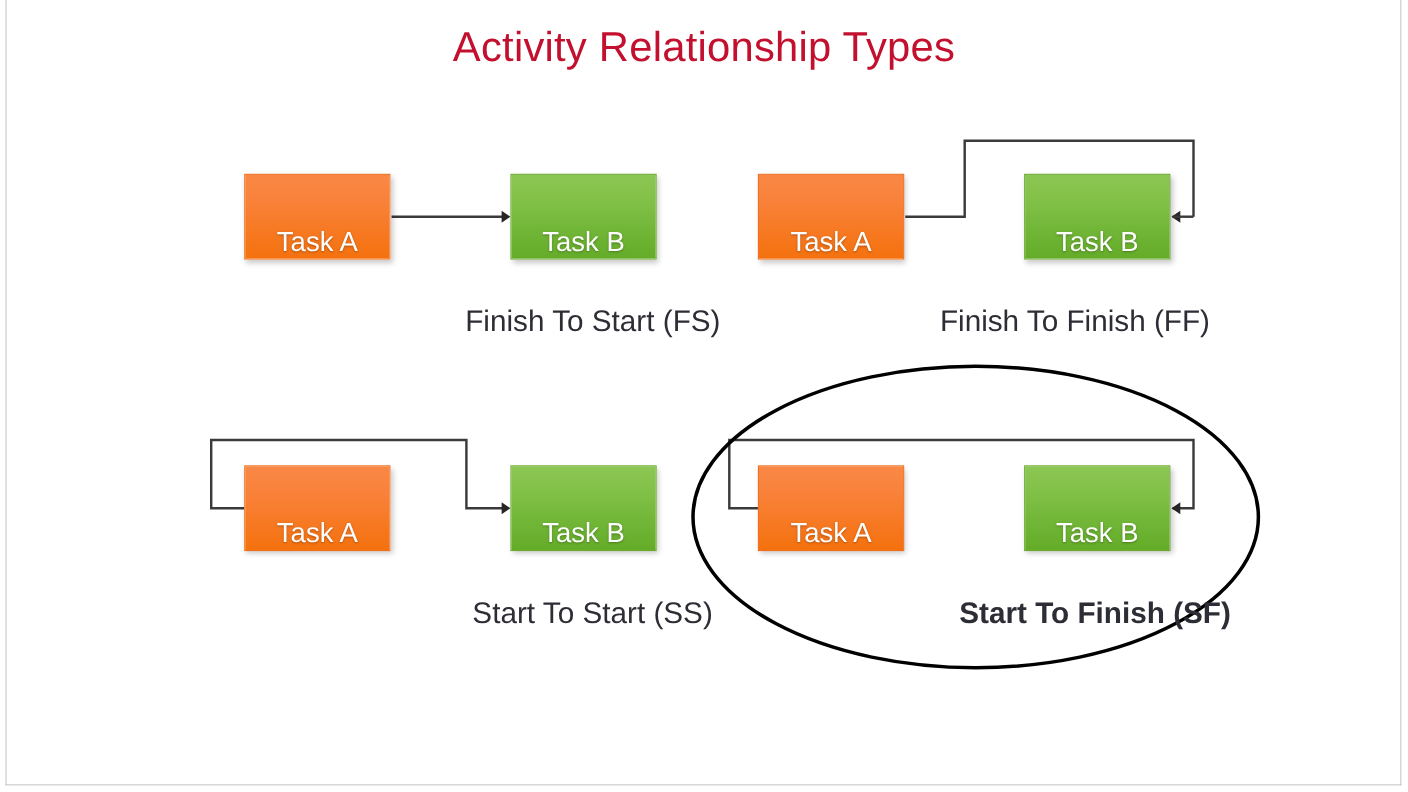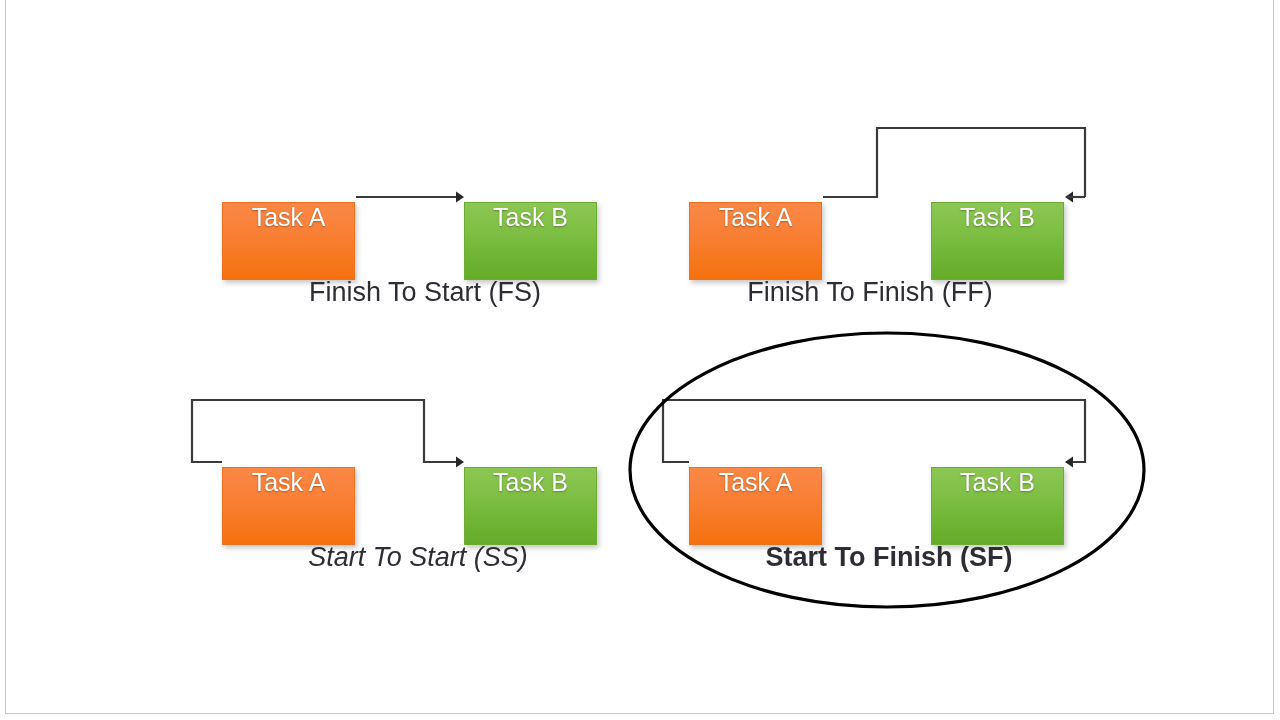--- a/index.html
+++ b/index.html
@@ -39,44 +39,43 @@
     color: #c3102f;
     letter-spacing: 0.2px;
   }
   .quad { position: absolute; }
 
   .task-box {
     position: absolute;
     width: 133px;
     height: 78px;
     display: flex;
-    align-items: flex-start;
+    align-items: flex-end;
     justify-content: center;
     color: #ffffff;
     font-family: "Liberation Sans", sans-serif;
     font-size: 25px;
     font-weight: 400;
     text-shadow: 0 1px 2px rgba(0,0,0,0.30);
     box-shadow: 2px 3px 5px rgba(0,0,0,0.22);
     box-sizing: border-box;
-    margin-top: 44px;
   }
   .task-a {
     background: linear-gradient(180deg, #f98845 0%, #f9823b 30%, #f77a26 62%, #f4710d 100%);
     border: 1px solid #ef7120;
   }
   .task-b {
     background: linear-gradient(180deg, #8cc653 0%, #82c148 30%, #73b739 62%, #64ac28 100%);
     border: 1px solid #6dab33;
   }
 
   .caption {
     position: absolute;
     width: 460px;
-    text-align: center;
+    text-align: right;
     font-family: "Liberation Sans", sans-serif;
     font-size: 27px;
     font-weight: 400;
     color: #2d2d35;
   }
 
   svg.conn {
     position: absolute;
     left: 0;
     top: 0;
@@ -99,20 +98,21 @@
     stroke-width: 3.2;
   }
 </style>
 </head>
 <body>
 
 <div id="slide">
 
   <div id="frame"></div>
 
+  <div id="title">Activity Relationship Types</div>
 
   <svg class="conn" viewBox="0 0 1280 720">
 
     <g>
       <path class="link-line" d="M 356 197 L 457 197"></path>
       <polygon class="arrow-head" points="456,191.5 464,197 456,202.5"></polygon>
     </g>
 
     <g>
       <path class="link-line" d="M 823 197 L 877 197 L 877 128 L 1085 128 L 1085 197"></path>
@@ -153,21 +153,21 @@
     <div class="caption" style="left:640px; top:277px;">Finish To Finish (FF)</div>
   </div>
 
   <div class="quad">
     <div class="task-box task-a" style="left:222px; top:423px;">
       <span>Task A</span>
     </div>
     <div class="task-box task-b" style="left:464px; top:423px;">
       <span>Task B</span>
     </div>
-    <div class="caption" style="left:188px; top:542px;font-style:italic;">Start To Start (SS)</div>
+    <div class="caption" style="left:188px; top:542px;">Start To Start (SS)</div>
   </div>
 
   <div class="quad">
     <div class="task-box task-a" style="left:689px; top:423px;">
       <span>Task A</span>
     </div>
     <div class="task-box task-b" style="left:931px; top:423px;">
       <span>Task B</span>
     </div>
     <div class="caption" style="left:659px; top:542px;font-weight:bold;">Start To Finish (SF)</div>

